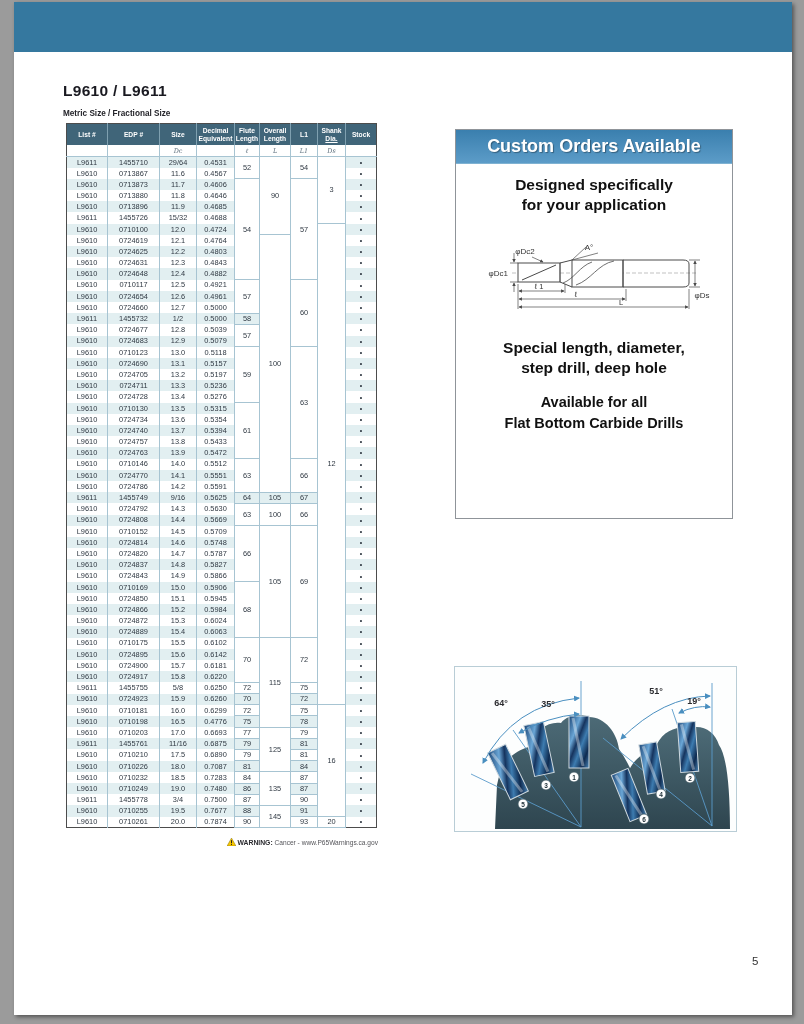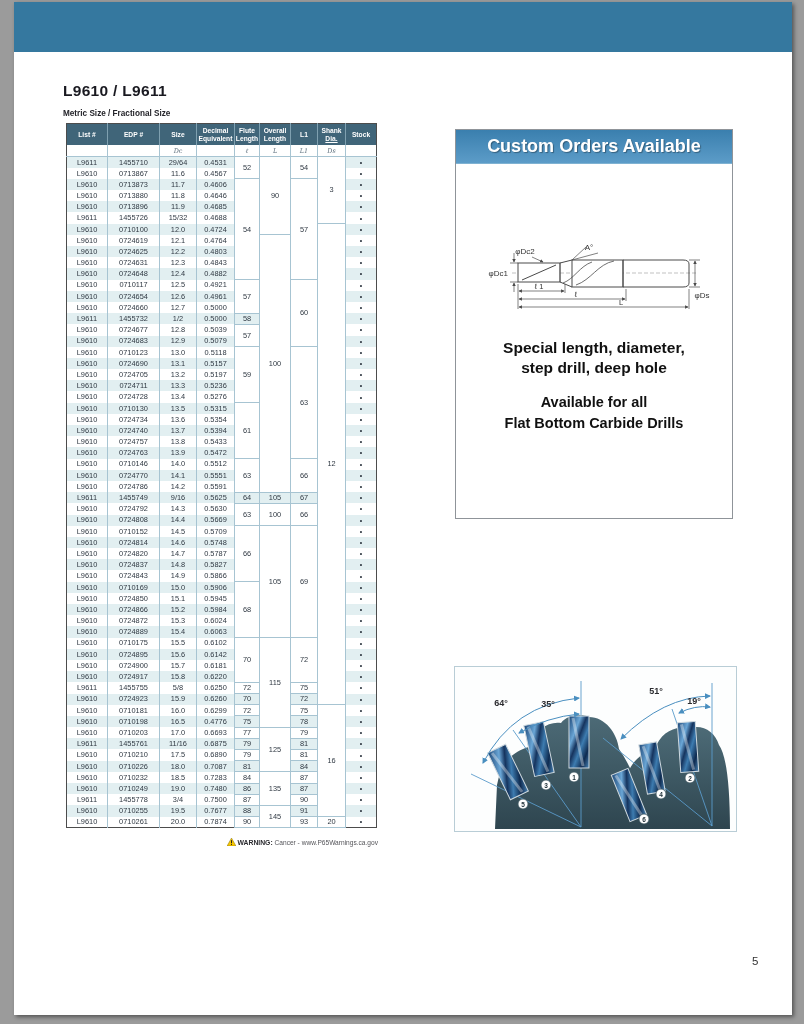--- a/index.html
+++ b/index.html
@@ -618,20 +618,22 @@
         <path d="M4.5 0 L9 8 L0 8 Z" fill="#f7c600" stroke="#6b5a00" stroke-width="0.4"></path>
         <rect x="4" y="2.2" width="1" height="3" fill="#222"></rect>
         <rect x="4" y="5.9" width="1" height="1" fill="#222"></rect>
       </svg>
       <b>WARNING:</b>
       <span>Cancer - www.P65Warnings.ca.gov</span>
     </div>
 
     <div class="promo">
       <div class="promo-head">Custom Orders Available</div>
+      <div class="promo-line l1">Designed specifically
+for your application</div>
 
       <svg class="promo-svg" width="278" height="80" viewBox="0 0 278 80">
         <defs>
           <marker id="arr" viewBox="0 0 6 6" refX="5" refY="3" markerWidth="5" markerHeight="5" orient="auto-start-reverse">
             <path d="M0,0 L6,3 L0,6 Z" fill="#4a4a4a"></path>
           </marker>
         </defs>
         <g stroke="#4a4a4a" stroke-width="1" fill="none">
           <line x1="56" y1="33" x2="240" y2="33" stroke="#999" stroke-width="0.6" stroke-dasharray="4,2"></line>
           <rect x="62" y="23" width="42" height="19" fill="#fff"></rect>

